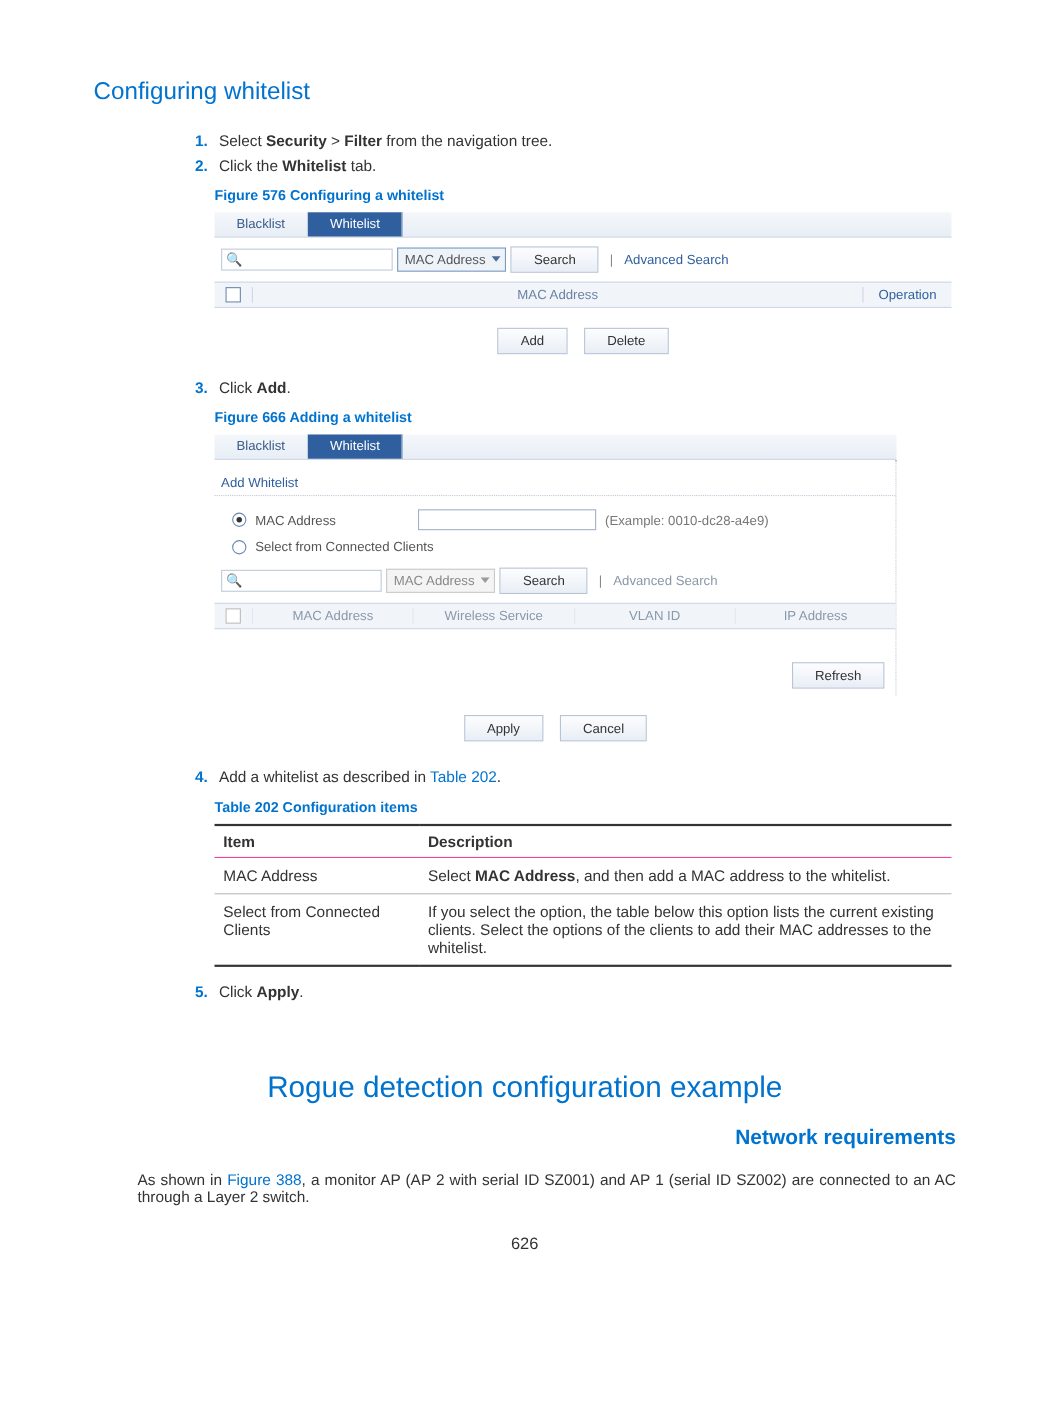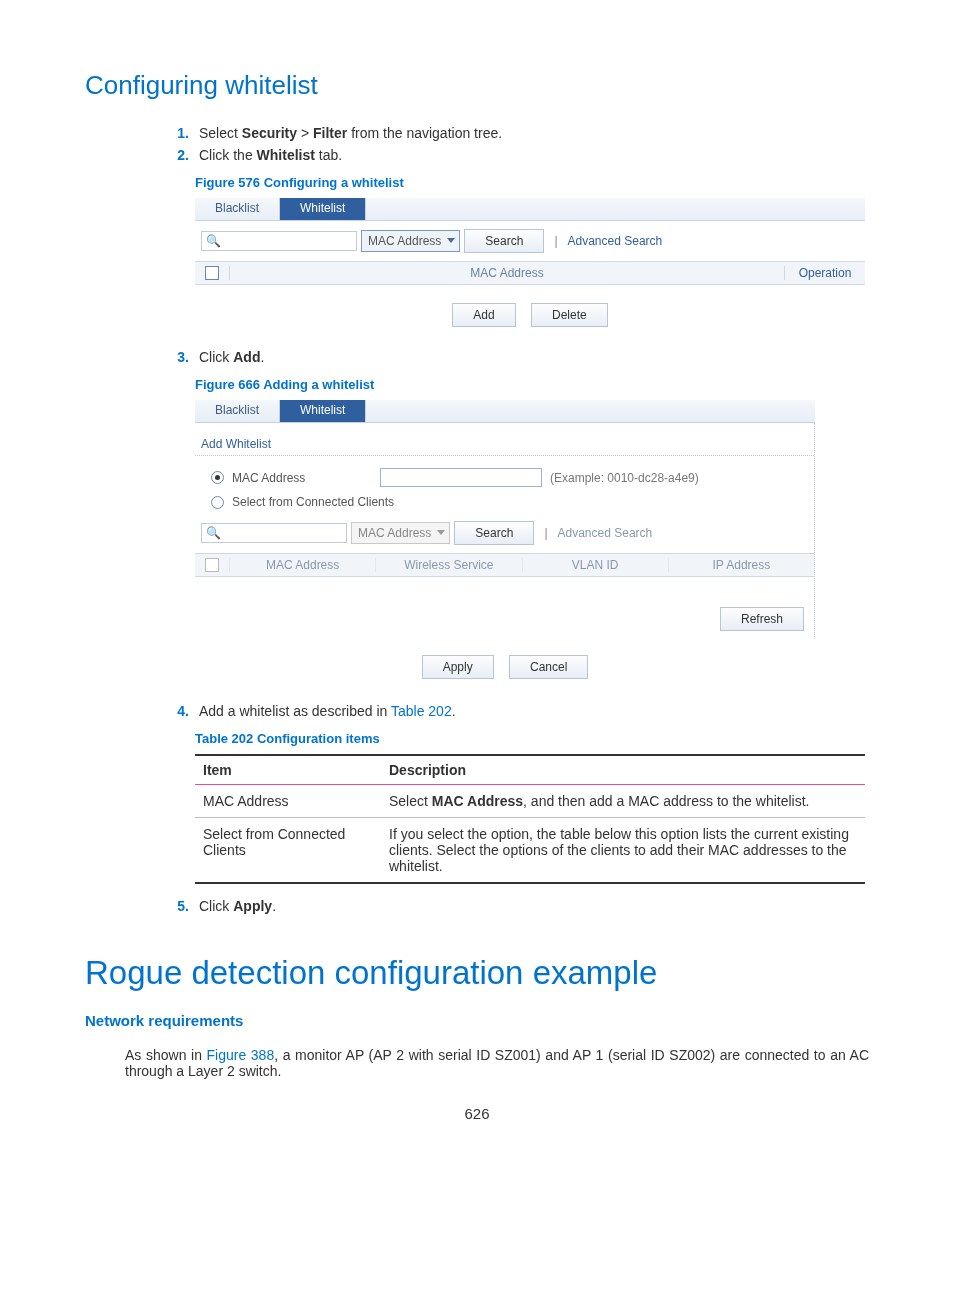--- a/index.html
+++ b/index.html
@@ -8,33 +8,35 @@
     color: #333;
     margin: 0;
     padding: 70px 85px 40px 85px;
     width: 954px;
     box-sizing: border-box;
     background: #fff;
   }
   h1 {
     color: #0073cf;
     font-weight: normal;
-    font-size: 26px;
+    font-size: 22px;
     margin: 0 0 24px 0;
   }
   .heading-1-lg {
-    font-size: 33px;
-    margin-top: 40px;
+    font-size: 27px;
+    margin-top: 64px;
     margin-bottom: 20px;
+    text-align: center;
   }
   .h3-blue {
     color: #0073cf;
     font-weight: bold;
-    font-size: 15px;
+    font-size: 19px;
     margin: 20px 0 10px 0;
+    text-align: right;
   }
   .indent {
     margin-left: 70px;
   }
   .indent-wide {
     margin-left: 110px;
   }
   .step-row {
     display: flex;
     align-items: baseline;

